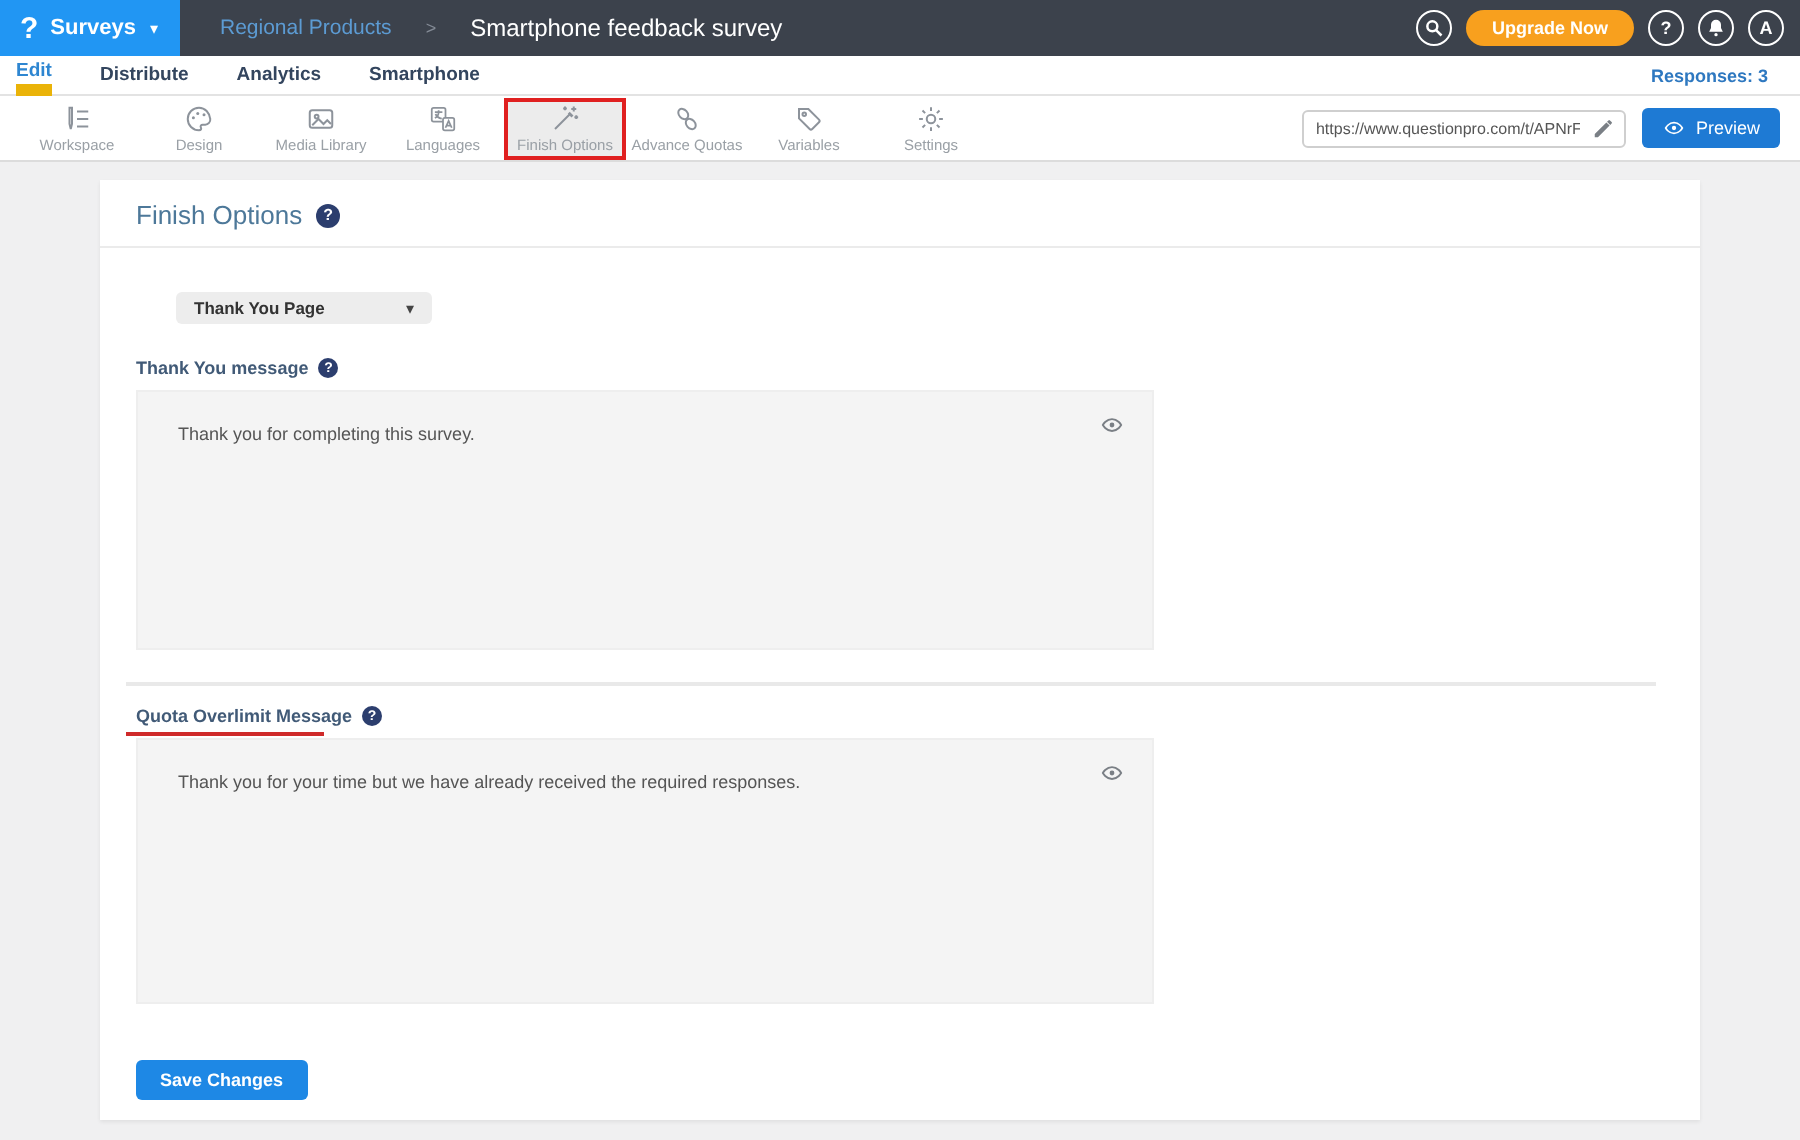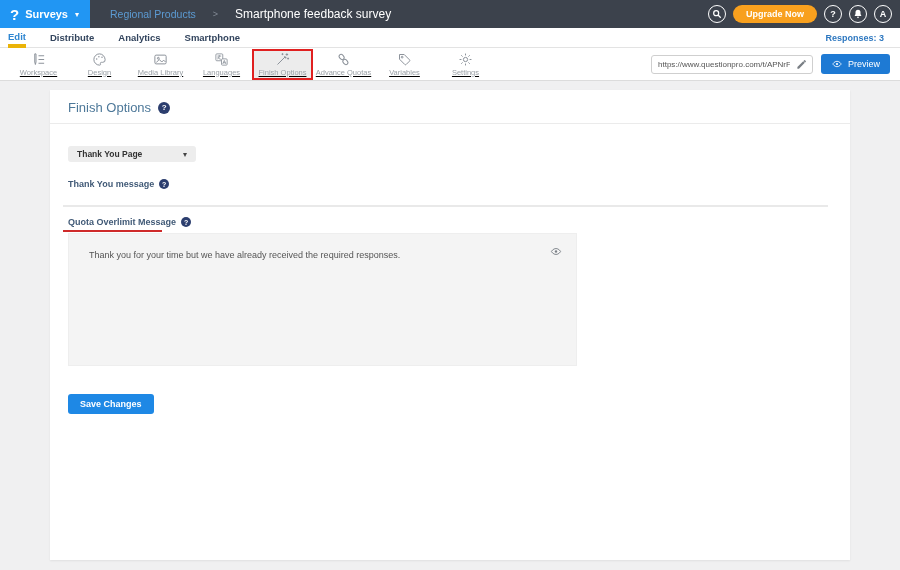--- a/index.html
+++ b/index.html
@@ -16,44 +16,44 @@
   .crumb-link { color:#5c9bd3; font-size:10.5px; cursor:pointer; }
   .crumb-sep { color:#848b96; font-size:9px; }
   .crumb-current { color:#ffffff; font-size:12px; }
   .topbar-right { margin-left:auto; display:flex; align-items:center; gap:7px; padding-right:8px; }
   .circle-btn { width:18px; height:18px; border:1.5px solid #fff; border-radius:50%; display:flex; align-items:center; justify-content:center; color:#fff; font-size:9px; font-weight:bold; cursor:pointer; background:transparent; }
   .upgrade-btn { background:#f8a01e; color:#fff; border:none; border-radius:10px; height:18px; padding:0 13px; font-size:9px; font-weight:bold; cursor:pointer; font-family:"Liberation Sans", sans-serif; }
 
   
   .navbar { height:20px; background:#fff; border-bottom:1px solid #e3e3e3; display:flex; align-items:center; padding:0 16px 0 8px; gap:24px; }
   .nav-item { font-size:9.5px; font-weight:bold; color:#33455e; cursor:pointer; height:20px; display:flex; align-items:center; }
-  .nav-item.active { color:#2e86d1; border-bottom:4px solid #eab308; padding-top:2px; }
+  .nav-item.active { color:#2e86d1; border-bottom:6px solid #eab308; padding-top:2px; }
   .responses { margin-left:auto; color:#2e78c0; font-size:9px; font-weight:bold; }
 
   
   .toolbar { height:33px; background:#fff; border-bottom:1px solid #dcdcdc; display:flex; align-items:center; padding-left:8px; }
-  .tool-item { width:61px; height:31px; display:flex; flex-direction:column; align-items:center; justify-content:center; gap:1px; cursor:pointer; border:2px solid transparent;text-decoration:underline; }
+  .tool-item { width:61px; height:31px; display:flex; flex-direction:column; align-items:center; justify-content:center; gap:1px; cursor:pointer; border:2px solid transparent; }
   .tool-item .lbl { font-size:7.5px; color:#9aa0a6; white-space:nowrap; }
   .tool-item.highlight { border:2px solid #e02020; background:#ececec; }
   .tool-item svg { display:block; }
   .toolbar-right { margin-left:auto; display:flex; align-items:center; gap:8px; padding-right:10px; }
   .url-box { width:162px; height:19px; border:1px solid #cfcfcf; border-radius:3px; background:#fff; display:flex; align-items:center; overflow:hidden; }
   .url-box input { border:none; outline:none; flex:1; font-size:8px; color:#555; padding:0 2px 0 6px; font-family:"Liberation Sans", sans-serif; background:transparent; min-width:0; }
   .url-edit { width:20px; height:100%; display:flex; align-items:center; justify-content:center; cursor:pointer; }
   .preview-btn { background:#1e7ad4; border:none; border-radius:3px; color:#fff; height:20px; padding:0 10px; font-size:9px; display:flex; align-items:center; gap:5px; cursor:pointer; font-family:"Liberation Sans", sans-serif; }
 
   
   .page { height:489px; padding-top:9px; }
   .card { width:800px; height:470px; margin:0 auto; background:#fff; box-shadow:0 1px 2px rgba(0,0,0,0.07); }
   .card-title-row { padding:10px 18px 8px 18px; border-bottom:1px solid #ebebeb; display:flex; align-items:center; gap:7px; }
   .card-title { color:#4d7899; font-size:13px; }
   .help-icon { width:12px; height:12px; background:#2c3e6e; border-radius:50%; color:#fff; font-size:8px; font-weight:bold; display:inline-flex; align-items:center; justify-content:center; cursor:pointer; flex:0 0 auto; }
   .help-icon.small { width:10px; height:10px; font-size:7px; }
   .card-body { padding:0 18px; }
-  .dropdown { margin-top:22px; width:128px; height:15px; background:#ededed; border-radius:3px; display:flex; align-items:center; justify-content:space-between; padding:8px 9px; cursor:pointer; }
+  .dropdown { margin-top:22px; width:128px; height:15px; background:#ededed; border-radius:3px; display:flex; align-items:center; justify-content:space-between; padding:8px 9px; cursor:pointer;margin-left:20px; }
   .dropdown .val { font-size:8.5px; color:#333; font-weight:bold; }
   .dropdown .caret { font-size:8px; color:#444; }
   .field-label-row { display:flex; align-items:center; gap:5px; margin-top:17px; position:relative; }
   .field-label { font-size:9px; font-weight:bold; color:#415a77; }
   .red-underline { position:absolute; left:-5px; top:13px; width:99px; height:2px; background:#cf2a2a; }
   .msg-box { margin-top:6px; width:509px; height:130px; background:#f4f4f4; border:1px solid #eeeeee; position:relative; }
   .msg-box .msg-text { display:block; width:100%; height:100%; background:transparent; border:none; outline:none; resize:none; font-size:9px; color:#555; padding:16px 30px 16px 20px; font-family:"Liberation Sans", sans-serif; }
   .msg-box .eye { position:absolute; top:9px; right:13px; cursor:pointer; }
   .section-divider { margin:16px 4px 0 -5px; width:765px; border-top:2px solid #e9e9e9; }
   .quota-row { margin-top:10px; }
@@ -211,20 +211,29 @@
       <div class="dropdown">
         <span class="val">Thank You Page</span>
         <span class="caret">▾</span>
       </div>
 
       <div class="field-label-row">
         <span class="field-label">Thank You message</span>
         <span class="help-icon small">?</span>
       </div>
 
+      <div class="msg-box">
+        <textarea class="msg-text" style="">Thank you for completing this survey.</textarea>
+        <span class="eye">
+          <svg width="14" height="11" viewBox="0 0 24 24" fill="none" stroke="#7a7f85" stroke-width="2">
+              <path d="M2 12s3.5-6.5 10-6.5S22 12 22 12s-3.5 6.5-10 6.5S2 12 2 12z"></path>
+              <circle cx="12" cy="12" r="2.6" fill="#7a7f85" stroke="none"></circle>
+            </svg>
+        </span>
+      </div>
 
       <div class="section-divider"></div>
 
       <div class="field-label-row quota-row">
         <span class="field-label">Quota Overlimit Message</span>
         <span class="help-icon small">?</span>
         <span class="red-underline"></span>
       </div>
 
       <div class="msg-box quota">

